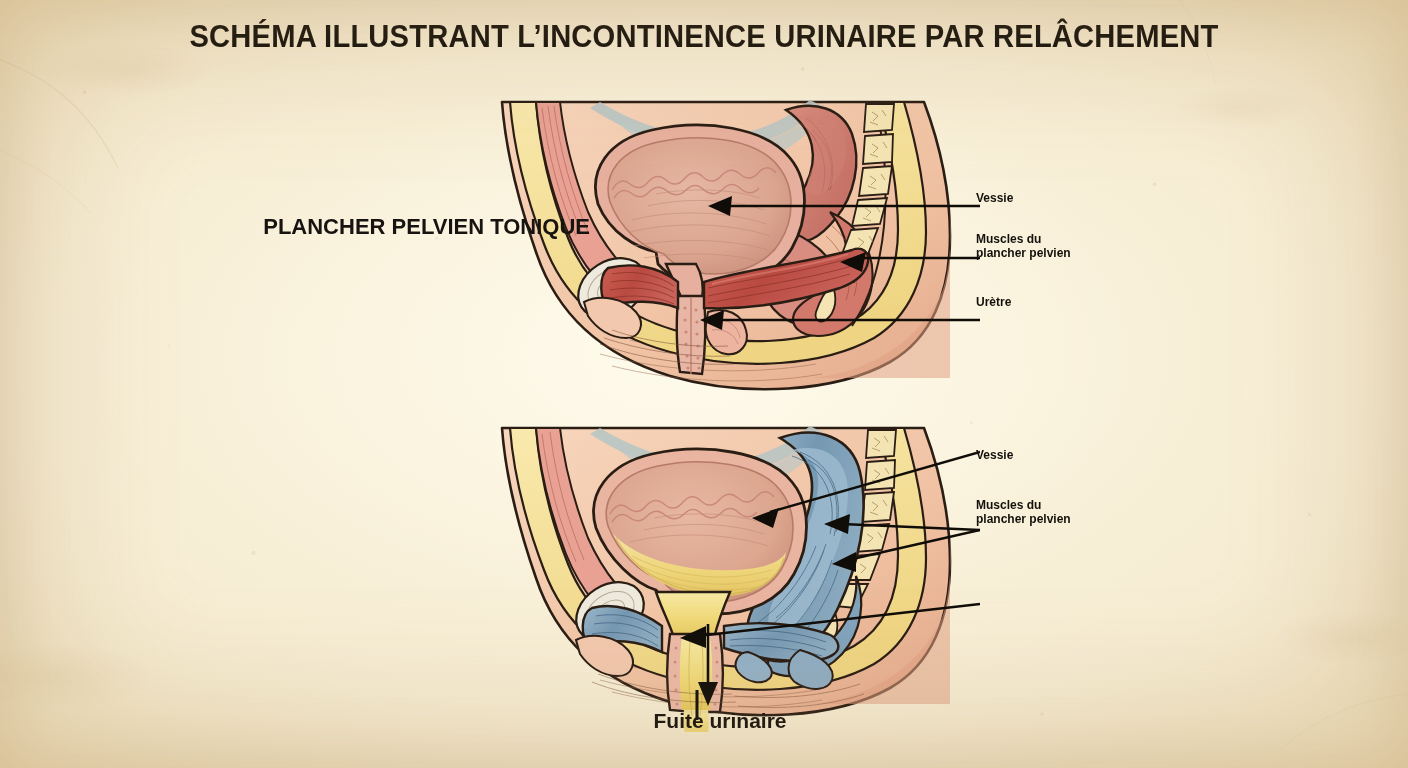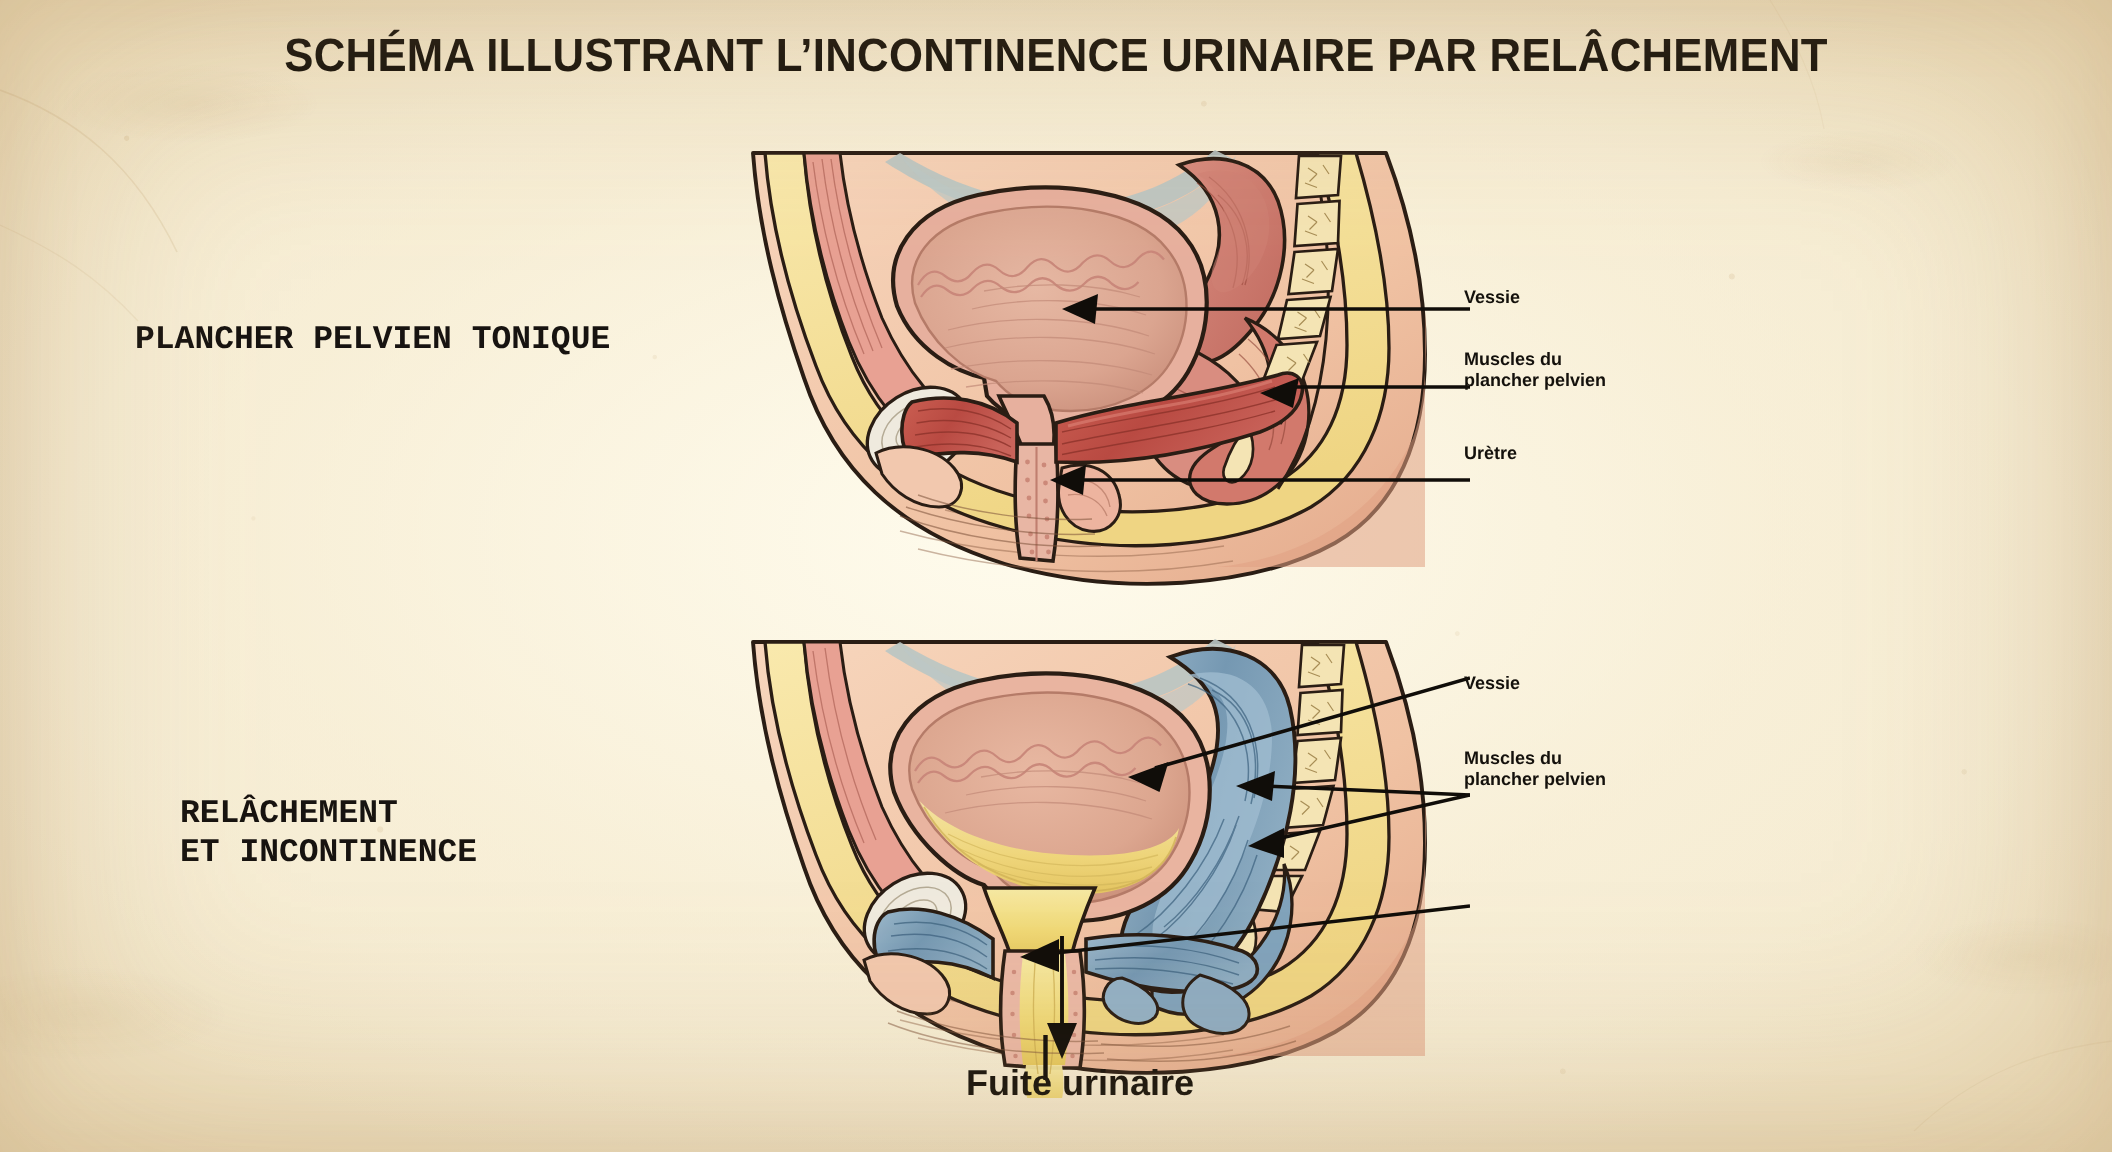--- a/index.html
+++ b/index.html
@@ -44,39 +44,39 @@
   #title{
     position:absolute;left:0;right:0;top:19px;text-align:center;
     font-family:"Liberation Sans", sans-serif;
     font-weight:bold;font-size:31px;letter-spacing:.2px;
     color:#14110c;
     transform:scaleX(.94);
     white-space:nowrap;
   }
 
   .sidelabel{
-    position:absolute;text-align:left;
-    font-family:Liberation Mono, monospace;
+    position:absolute;text-align:right;
+    font-family:Liberation Sans, sans-serif;
     font-weight:bold;color:#171310;
     line-height:1.16;
   }
   #lbl-top{left:90px;top:214px;width:500px;font-size:22px;}
   #lbl-top .sub{font-size:20px;font-weight:bold;}
   #lbl-bot{left:120px;top:530px;width:440px;font-size:22px;}
 
   .anno{
     position:absolute;
     font-family:"Liberation Sans", sans-serif;
     font-weight:bold;font-size:12px;line-height:1.18;color:#14110c;
     white-space:pre-line;
   }
   #cap-leak{
     position:absolute;left:560px;top:709px;width:320px;text-align:center;
     font-family:"Liberation Sans", sans-serif;
-    font-weight:bold;font-size:24px;color:#14110c;
+    font-weight:bold;font-size:21px;color:#14110c;
   }
   svg{display:block;}
   .panel{position:absolute;}
 </style>
 </head>
 <body>
 
 <div id="stage">
 
   <svg id="creases" width="1408" height="768" viewBox="0 0 1408 768">
@@ -524,24 +524,20 @@
         <path d="M200 226 L 226 214 L 226 236 Z"></path>
       </g>
     </svg>
   </div>
 
   <svg style="position:absolute;left:680px;top:620px;" width="80" height="90" viewBox="0 0 80 90">
     <line x1="28" y1="4" x2="28" y2="70" stroke="#100d09" stroke-width="2.6"></line>
     <path d="M18 62 L 28 86 L 38 62 Z" fill="#100d09"></path>
   </svg>
 
-  <div class="sidelabel" id="lbl-bot">
-    <div>RELÂCHEMENT</div>
-    <div>ET INCONTINENCE</div>
-  </div>
 
   <div class="anno" style="left:976px;top:448px;">Vessie</div>
   <div class="anno" style="left:976px;top:498px;">Muscles du
 plancher pelvien</div>
 
   <div id="cap-leak">Fuite urinaire</div>
 
   <div id="grain"></div>
   <div id="vignette"></div>
 </div>

